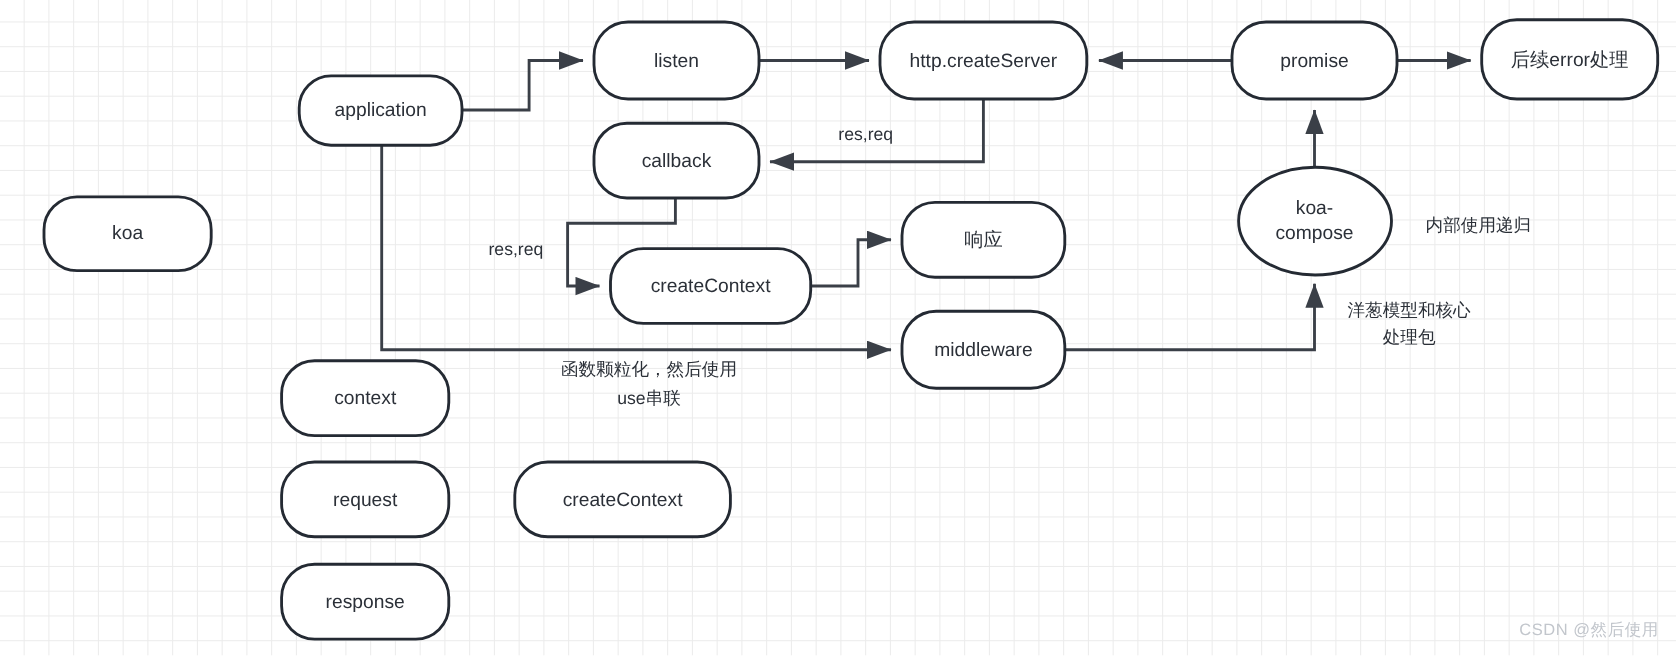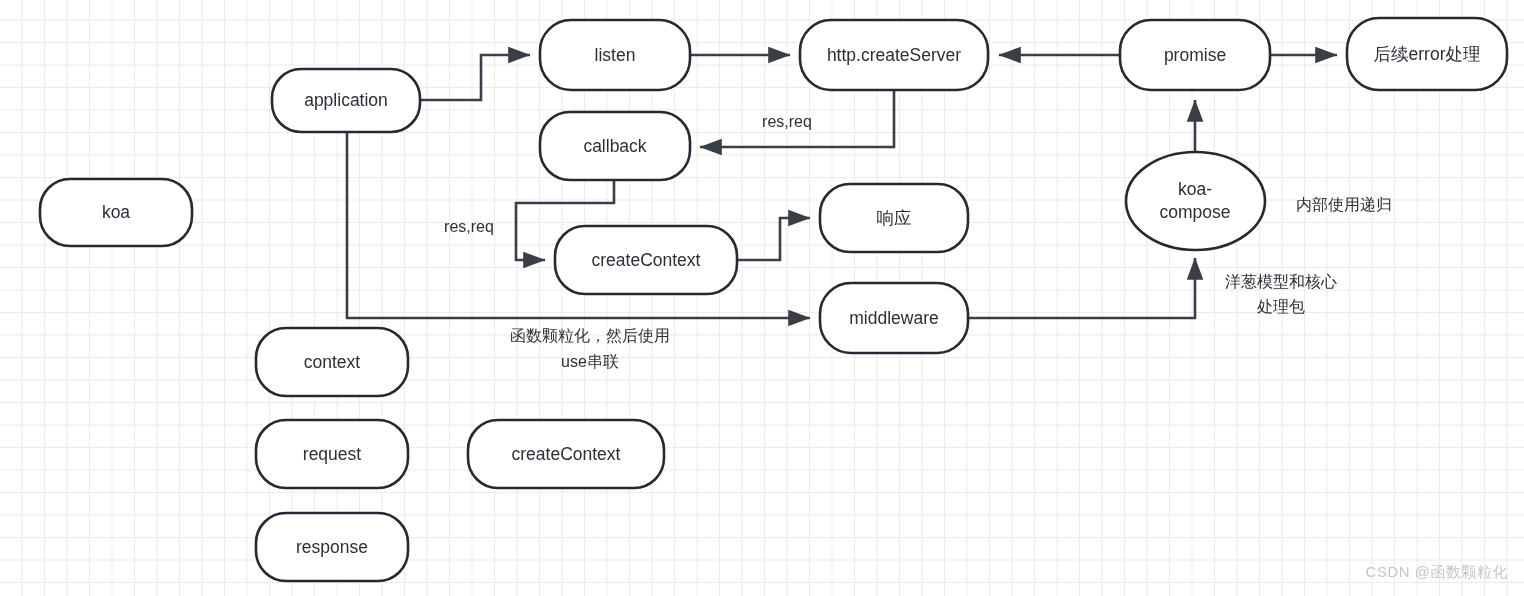--- a/index.html
+++ b/index.html
@@ -192,14 +192,14 @@
       <text class="edge-label" x="590" y="363">use串联</text>
       <text class="edge-label" x="1281" y="283">洋葱模型和核心</text>
       <text class="edge-label" x="1281" y="308">处理包</text>
     </g>
 
     <g>
       <text class="note-label" x="1344" y="206">内部使用递归</text>
     </g>
   </svg>
 
-  <div class="watermark">CSDN @函数颗粒化</div>
+  <div class="watermark">CSDN @然后使用</div>
 </div>
 
 </body></html>

